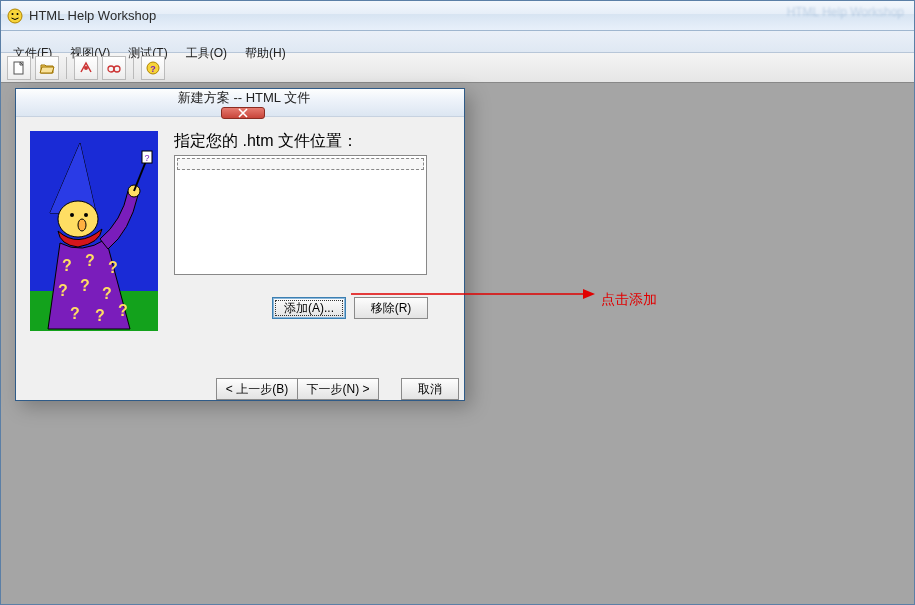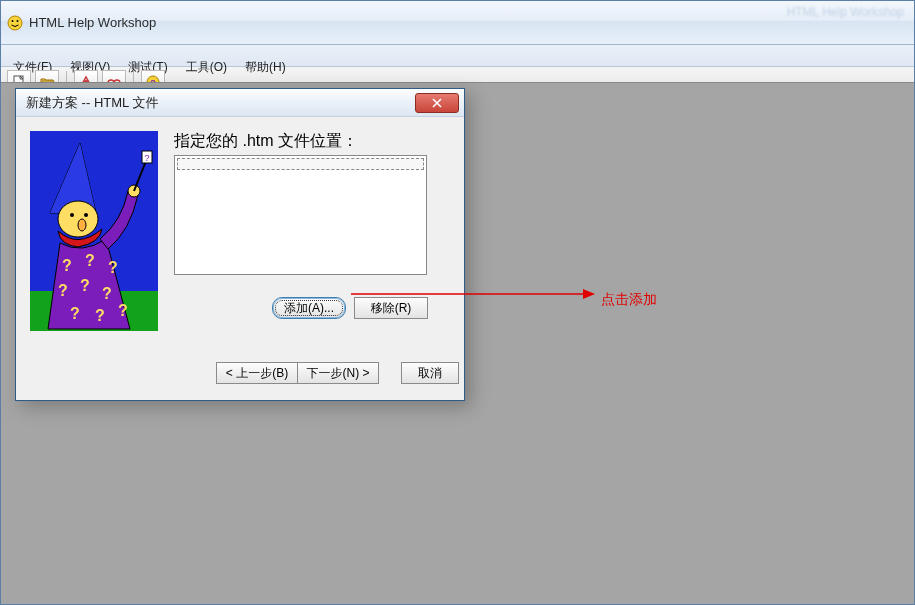--- a/index.html
+++ b/index.html
@@ -11,21 +11,21 @@
     overflow: hidden;
   }
   .window {
     width: 915px;
     height: 605px;
     position: relative;
     border: 1px solid #5b7fa6;
     background: #a5a5a5;
   }
   .titlebar {
-    height: 44px;
+    height: 30px;
     background: linear-gradient(to bottom, #f3f7fc 0%, #e6eef8 45%, #d7e4f2 46%, #e8f0fa 100%);
     display: flex;
     align-items: center;
     padding: 0 6px;
     border-bottom: 1px solid #9fb6cf;
     justify-content: center;
   }
   .titlebar .app-icon { width:16px; height:16px; margin-right:6px; }
   .titlebar .title { color:#2b2b2b; font-size:13px; flex:1; }
   .titlebar .bg-app { position:absolute; right:10px; top:4px; opacity:.25; font-size:12px; color:#3a6ea5; filter: blur(1px); }
@@ -67,20 +67,21 @@
     background:#f0f0f0;
     border:1px solid #2f5b88;
     box-shadow: 6px 6px 18px rgba(0,0,0,.25);
   }
   .dialog .dlg-titlebar {
     height:28px;
     background: linear-gradient(to bottom,#fdfefe 0%, #eef3fa 40%, #dce6f2 100%);
     display:flex; align-items:center;
     padding:0 2px 0 10px;
     border-bottom:1px solid #c7d2e0;
+    flex-direction:column;
   }
   .dlg-title { flex:1; font-size:13px; color:#222; }
   .dlg-close {
     width:44px; height:20px;
     background: linear-gradient(to bottom,#e67a6f,#c8453a);
     border:1px solid #8a2c22;
     border-radius:3px;
     display:flex;align-items:center;justify-content:center;
     margin-right:3px;
   }
@@ -121,23 +122,23 @@
     background: linear-gradient(to bottom,#fdfdfd,#e3e3e3);
     border:1px solid #8a8a8a;
     font-size:12px;
     font-family: SimSun, "Microsoft YaHei", sans-serif;
     display:inline-flex;
     align-items:center;
     justify-content:center;
     cursor:default;
     min-width:74px;
   }
-  .btn.focus { outline:1px dotted #333; outline-offset:-4px; border-color:#3c7fb1; box-shadow:0 0 0 1px #8ab7db inset;border-radius:10px; }
+  .btn.focus { outline:1px dotted #333; outline-offset:-4px; border-color:#3c7fb1; box-shadow:0 0 0 1px #8ab7db inset; }
   .add-remove { position:absolute; left:256px; top:180px; display:flex; gap:8px; }
-  .nav-row { position:absolute; left:200px; bottom:16px; display:flex; gap:0; }
+  .nav-row { position:absolute; left:200px; bottom:0; display:flex; gap:0; }
   .nav-row .gap { width:22px; }
   .annotation-arrow {
     position:absolute;
     pointer-events:none;
   }
   .annotation-text {
     position:absolute;
     color:#e10000;
     font-size:14px;
     font-family: SimSun, sans-serif;

